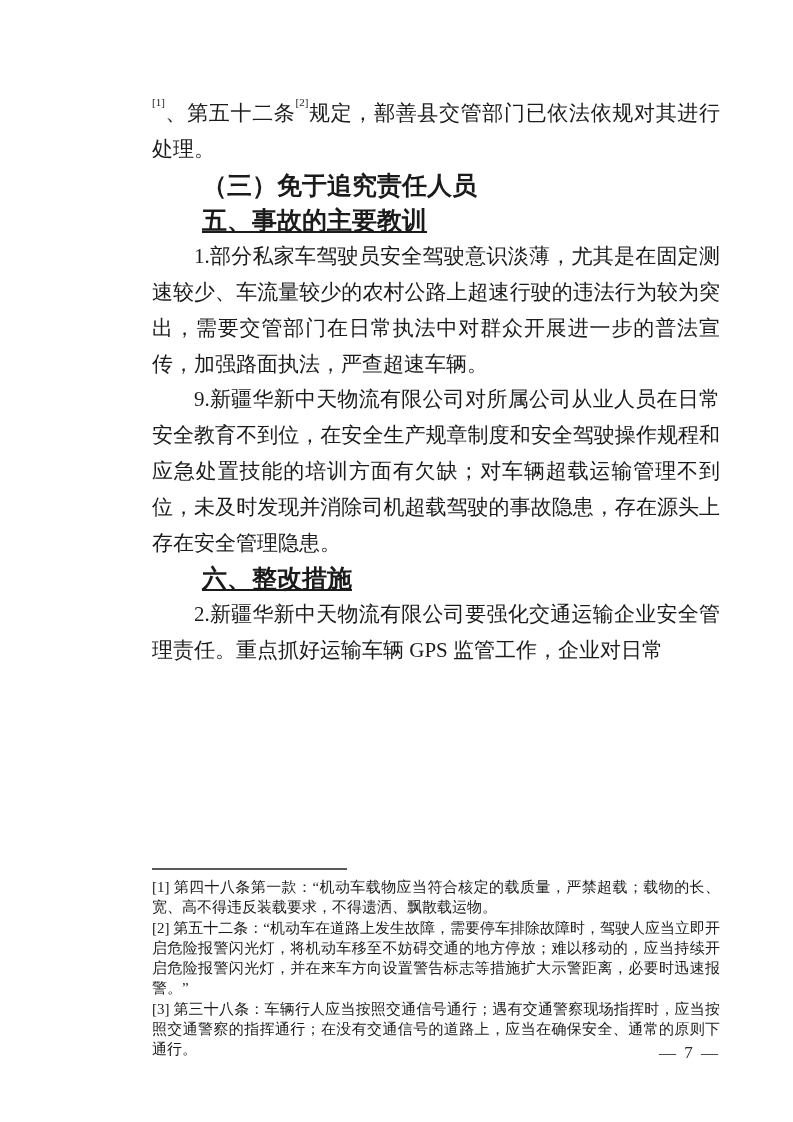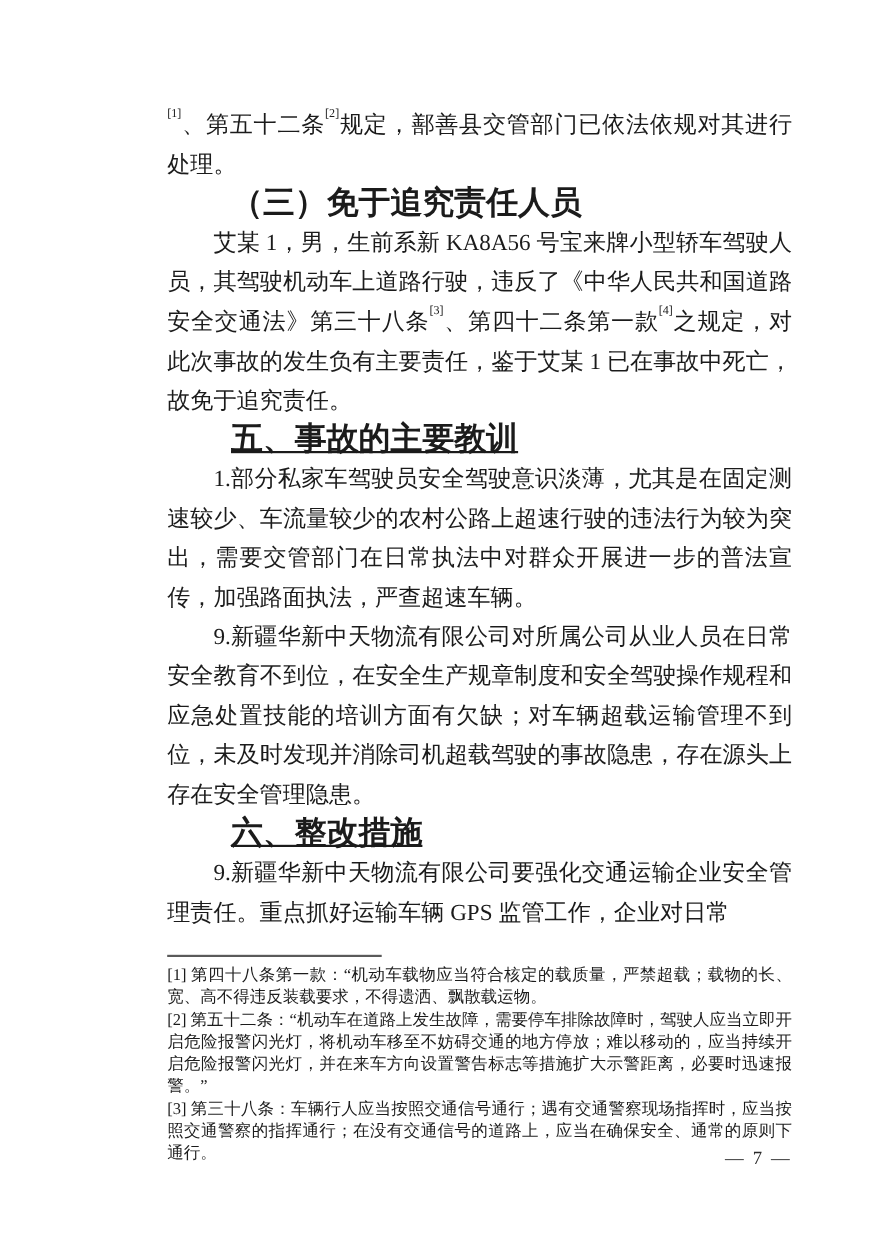--- a/index.html
+++ b/index.html
@@ -29,21 +29,21 @@
     line-height: 35.8px;
     text-align: justify;
     text-indent: 2em;
     word-break: break-all;
   }
   .para.no-indent {
     text-indent: 0;
   }
   .heading {
     margin: 0;
-    font-size: 29px;
+    font-size: 25px;
     line-height: 35.8px;
     font-weight: 700;
     text-indent: 2em;
   }
   .heading.sub {
     font-family: "Liberation Serif", serif;
   }
   .heading.main {
     font-family: "Liberation Sans", sans-serif;
     text-decoration: underline;
@@ -87,31 +87,30 @@
 <body>
 
 <div class="page">
 
   <main class="content">
 
     <p class="para no-indent"><sup class="fnref">[1]</sup><span>、第五十二条</span><sup class="fnref">[2]</sup><span>规定，鄯善县交管部门已依法依规对其进行处理。</span></p>
 
     <h3 class="heading sub">（三）免于追究责任人员</h3>
 
-    <p class="para"><span>艾某 1，男，生前系新 KA8A56 号宝来牌小型轿车驾驶人员，其驾驶机动车上道路行驶，违反了《中华人民共和国道路安全交通法》第三十八条</span><sup class="fnref">[3]</sup><span>、第四十二条第一款</span><sup class="fnref">[4]</sup><span>之规定，对此次事故的发生负有主要责任，鉴于艾某 1 已在事故中死亡，故免于追究责任。</span></p>
 
     <h2 class="heading main">五、事故的主要教训</h2>
 
     <p class="para">1.部分私家车驾驶员安全驾驶意识淡薄，尤其是在固定测速较少、车流量较少的农村公路上超速行驶的违法行为较为突出，需要交管部门在日常执法中对群众开展进一步的普法宣传，加强路面执法，严查超速车辆。</p>
 
     <p class="para">9.新疆华新中天物流有限公司对所属公司从业人员在日常安全教育不到位，在安全生产规章制度和安全驾驶操作规程和应急处置技能的培训方面有欠缺；对车辆超载运输管理不到位，未及时发现并消除司机超载驾驶的事故隐患，存在源头上存在安全管理隐患。</p>
 
     <h2 class="heading main">六、整改措施</h2>
 
-    <p class="para">9.新疆华新中天物流有限公司要强化交通运输企业安全管理责任。重点抓好运输车辆 GPS 监管工作，企业对日常</p>
+    <p class="para">2.新疆华新中天物流有限公司要强化交通运输企业安全管理责任。重点抓好运输车辆 GPS 监管工作，企业对日常</p>
 
   </main>
 
   <footer class="footnotes">
     <div class="fn-sep"></div>
     <p class="fn">[1] 第四十八条第一款：“机动车载物应当符合核定的载质量，严禁超载；载物的长、宽、高不得违反装载要求，不得遗洒、飘散载运物。</p>
     <p class="fn">[2] 第五十二条：“机动车在道路上发生故障，需要停车排除故障时，驾驶人应当立即开启危险报警闪光灯，将机动车移至不妨碍交通的地方停放；难以移动的，应当持续开启危险报警闪光灯，并在来车方向设置警告标志等措施扩大示警距离，必要时迅速报警。”</p>
     <p class="fn">[3] 第三十八条：车辆行人应当按照交通信号通行；遇有交通警察现场指挥时，应当按照交通警察的指挥通行；在没有交通信号的道路上，应当在确保安全、通常的原则下通行。</p>
   </footer>
 

